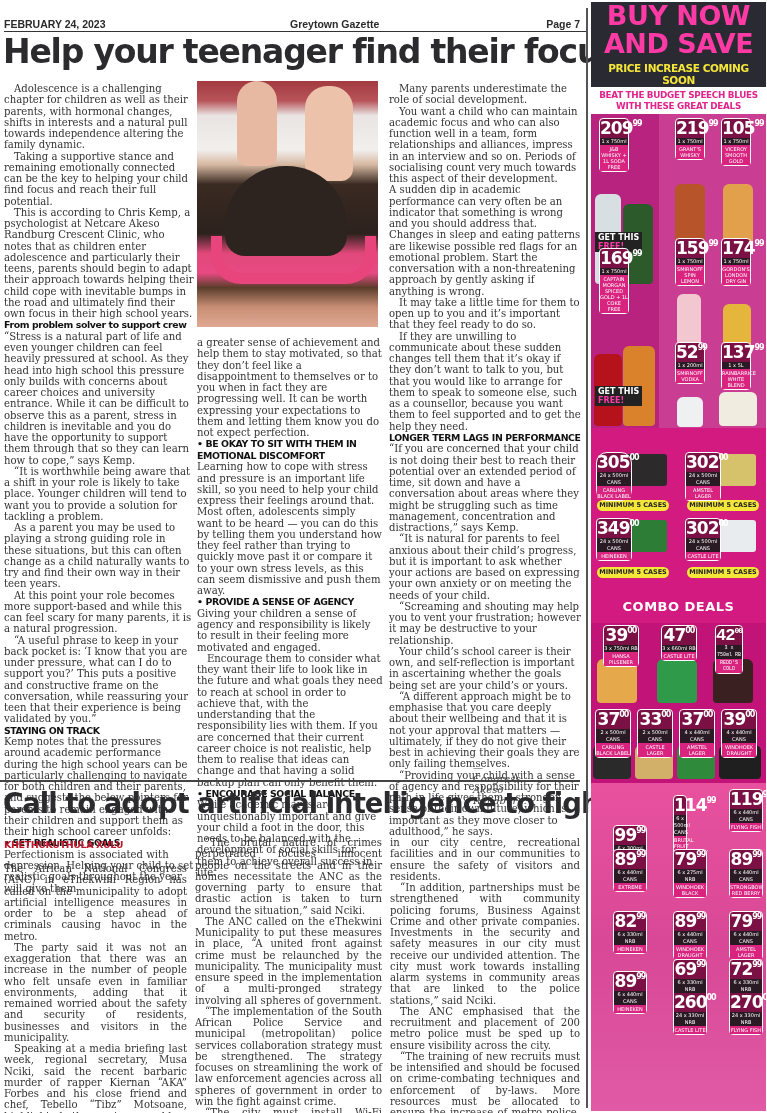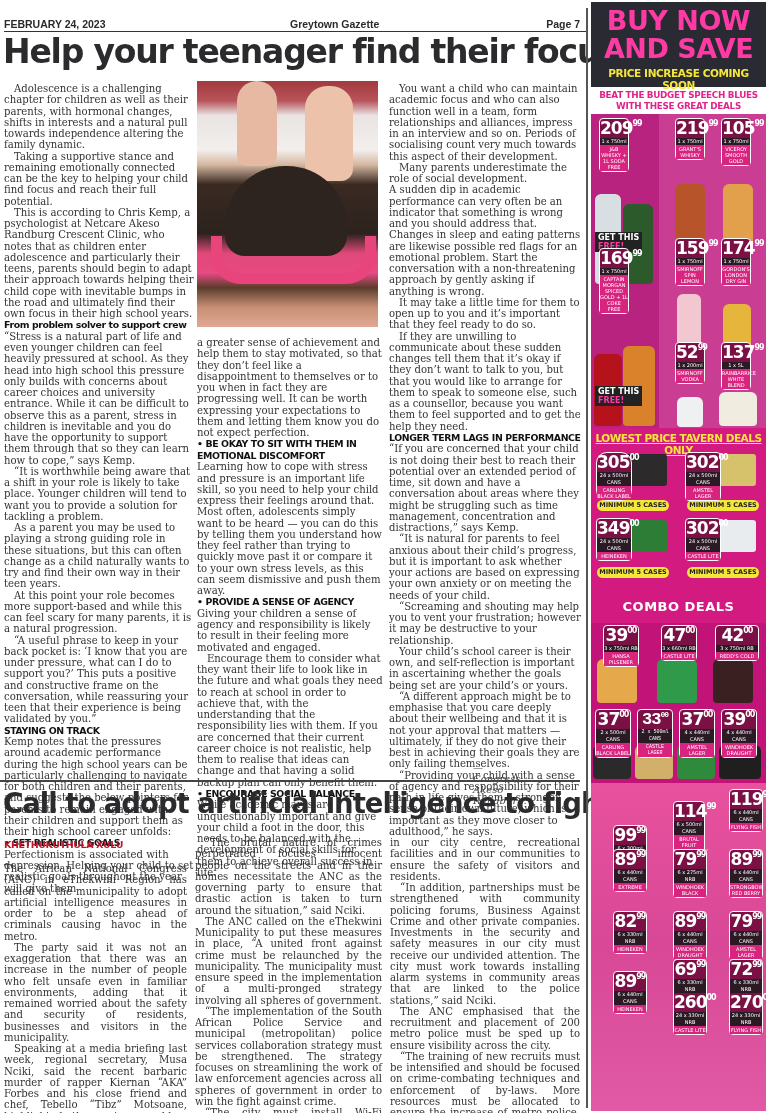--- a/index.html
+++ b/index.html
@@ -27,21 +27,21 @@
 .photo .phones{position:absolute;left:14px;top:155px;width:165px;height:48px;border:11px solid #e8457c;border-top:none;border-radius:0 0 30px 30px}
 .sig{position:absolute;left:473px;top:747px;font-style:italic;font-size:10px;color:#444}
 .rule2{position:absolute;left:0;top:765px;width:580px;height:2px;background:#444}
 .byline{position:absolute;left:4px;top:824px;font-family:"DejaVu Sans",sans-serif;font-weight:bold;font-size:9.5px;color:#c0152a;letter-spacing:-0.4px}
 .j{text-align:justify}
 .d1{left:4px;top:848px;width:183px}
 .d2{left:195px;top:822px;width:187px}
 .d3{left:390px;top:822px;width:190px}
 
 .ad{position:absolute;left:591px;top:2px;width:175px;height:1109px;background:#c42c88;overflow:hidden;font-family:"DejaVu Sans",sans-serif}
-.ad .hero{height:85px;background:#2a2a33;color:#ff3aa5;text-align:center;font-weight:bold;font-size:27px;line-height:28px;padding-top:5px;letter-spacing:-0.5px}
+.ad .hero{height:85px;background:#2a2a33;color:#ff3aa5;text-align:center;font-weight:bold;font-size:27px;line-height:28px;letter-spacing:-0.5px}
 .ad .hero .inc{display:block;color:#f5e73a;font-size:10.5px;line-height:12px;margin-top:4px;letter-spacing:-0.4px}
 .ad .beat{height:27px;background:#fff;color:#e0248b;text-align:center;font-weight:bold;font-size:8.8px;line-height:11px;padding-top:3px;letter-spacing:-0.3px}
 .ad .spirits{position:relative;height:314px;background:#c93d92}
 .ad .spirits .left{position:absolute;left:0;top:0;width:68px;height:100%;background:#b82380}
 .tag{position:absolute;width:30px;background:#7a1044;border:1.5px solid #fff;border-radius:4px;text-align:center;color:#fff}
 .tag .pr{font-weight:bold;font-size:17px;line-height:19px;letter-spacing:-1px;display:block}
 .tag .pr sup{font-size:8px;vertical-align:top;line-height:10px}
 .tag .qt{display:block;background:#2a1a24;font-size:5px;line-height:7px}
 .tag .nm{display:block;font-size:5px;line-height:6px;padding:1px 0;background:#d8237f}
 .bottle{position:absolute;border-radius:6px 6px 4px 4px}
@@ -92,22 +92,22 @@
       <p class="">a greater sense of achievement and help them to stay motivated, so that they don’t feel like a disappointment to themselves or to you when in fact they are progressing well. It can be worth expressing your expectations to them and letting them know you do not expect perfection.</p>
       <p class="sub">• BE OKAY TO SIT WITH THEM IN EMOTIONAL DISCOMFORT</p>
       <p class="">Learning how to cope with stress and pressure is an important life skill, so you need to help your child express their feelings around that. Most often, adolescents simply want to be heard — you can do this by telling them you understand how they feel rather than trying to quickly move past it or compare it to your own stress levels, as this can seem dismissive and push them away.</p>
       <p class="sub">• PROVIDE A SENSE OF AGENCY</p>
       <p class="">Giving your children a sense of agency and responsibility is likely to result in their feeling more motivated and engaged.</p>
       <p class="ind">Encourage them to consider what they want their life to look like in the future and what goals they need to reach at school in order to achieve that, with the understanding that the responsibility lies with them. If you are concerned that their current career choice is not realistic, help them to realise that ideas can change and that having a solid backup plan can only benefit them.</p>
       <p class="sub">• ENCOURAGE SOCIAL BALANCE</p>
       <p class="">While academic marks are unquestionably important and give your child a foot in the door, this needs to be balanced with the development of social skills for them to achieve overall success in life.</p>
     </div>
   <div class="col c3">
+      <p class="ind">Many parents underestimate the role of social development.</p>
       <p class="ind">You want a child who can maintain academic focus and who can also function well in a team, form relationships and alliances, impress in an interview and so on. Periods of socialising count very much towards this aspect of their development.</p>
-      <p class="ind">Many parents underestimate the role of social development.</p>
       <p class="">A sudden dip in academic performance can very often be an indicator that something is wrong and you should address that. Changes in sleep and eating patterns are likewise possible red flags for an emotional problem. Start the conversation with a non-threatening approach by gently asking if anything is wrong.</p>
       <p class="ind">It may take a little time for them to open up to you and it’s important that they feel ready to do so.</p>
       <p class="ind">If they are unwilling to communicate about these sudden changes tell them that it’s okay if they don’t want to talk to you, but that you would like to arrange for them to speak to someone else, such as a counsellor, because you want them to feel supported and to get the help they need.</p>
       <p class="sub">LONGER TERM LAGS IN PERFORMANCE</p>
       <p class="">“If you are concerned that your child is not doing their best to reach their potential over an extended period of time, sit down and have a conversation about areas where they might be struggling such as time management, concentration and distractions,” says Kemp.</p>
       <p class="ind">“It is natural for parents to feel anxious about their child’s progress, but it is important to ask whether your actions are based on expressing your own anxiety or on meeting the needs of your child.</p>
       <p class="ind">“Screaming and shouting may help you to vent your frustration; however it may be destructive to your relationship.</p>
       <p class="ind">Your child’s school career is their own, and self-reflection is important in ascertaining whether the goals being set are your child’s or yours.</p>
       <p class="ind">“A different approach might be to emphasise that you care deeply about their wellbeing and that it is not your approval that matters — ultimately, if they do not give their best in achieving their goals they are only failing themselves.</p>
       <p class="ind">“Providing your child with a sense of agency and responsibility for their path in life gives them a stronger sense of their own future, which is important as they move closer to adulthood,” he says.</p>
@@ -198,21 +198,20 @@
           <span class="nm">SMIRNOFF VODKA</span>
         </div>
         <div class="tag" style="left: 130px; top: 228px;">
           <span class="pr"><span>137</span><sup>99</sup></span>
           <span class="qt">1 x 5L</span>
           <span class="nm">RAINBARRICE WHITE BLEND</span>
         </div>
       </div>
   </div>
   <div class="tavern">
-    <div class="ttl">LOWEST PRICE TAVERN DEALS ONLY</div>
     <div class="case" style="left:8px;top:26px;background:#2c2a2a"></div>
     <div class="case" style="left:97px;top:26px;background:#d6c26a"></div>
     <div class="case" style="left:8px;top:92px;background:#2d7d37"></div>
     <div class="case" style="left:97px;top:92px;background:#e8ecef"></div>
     <div class="min" style="left:6px;top:72px">MINIMUM 5 CASES</div>
     <div class="min" style="left:96px;top:72px">MINIMUM 5 CASES</div>
     <div class="min" style="left:6px;top:139px">MINIMUM 5 CASES</div>
     <div class="min" style="left:96px;top:139px">MINIMUM 5 CASES</div>
     <div id="tavern-tags">
         <div class="tag" style="left: 5px; top: 24px; width: 36px; border-radius: 11px;">
@@ -250,31 +249,31 @@
         <div class="tag" style="left: 12px; top: 2px; width: 36px;">
           <span class="pr"><span>39</span><sup>00</sup></span>
           <span class="qt">3 x 750ml RB</span>
           <span class="nm">HANSA PILSENER</span>
         </div>
         <div class="tag" style="left: 70px; top: 2px; width: 36px;">
           <span class="pr"><span>47</span><sup>00</sup></span>
           <span class="qt">3 x 660ml RB</span>
           <span class="nm">CASTLE LITE</span>
         </div>
-        <div class="tag" style="left: 124px; top: 2px; width: 44px;">
+        <div class="tag" style="left: 124px; top: 2px; width: 28px; font-family: Liberation Mono, monospace;">
           <span class="pr"><span>42</span><sup>00</sup></span>
           <span class="qt">3 x 750ml RB</span>
           <span class="nm">REDD'S COLD</span>
         </div>
         <div class="tag" style="left: 4px; top: 86px; width: 36px;">
           <span class="pr"><span>37</span><sup>00</sup></span>
           <span class="qt">2 x 500ml CANS</span>
           <span class="nm">CARLING BLACK LABEL</span>
         </div>
-        <div class="tag" style="left: 46px; top: 86px; width: 36px; font-family: Liberation Mono, monospace;">
+        <div class="tag" style="left: 46px; top: 86px; width: 36px;">
           <span class="pr"><span>33</span><sup>00</sup></span>
           <span class="qt">2 x 500ml CANS</span>
           <span class="nm">CASTLE LAGER</span>
         </div>
         <div class="tag" style="left: 88px; top: 86px; width: 36px;">
           <span class="pr"><span>37</span><sup>00</sup></span>
           <span class="qt">4 x 440ml CANS</span>
           <span class="nm">AMSTEL LAGER</span>
         </div>
         <div class="tag" style="left: 130px; top: 86px; width: 36px;">
@@ -284,21 +283,21 @@
         </div>
       </div>
   </div>
   <div class="packs">
     <div id="pack-tags">
         <div class="tag" style="left: 22px; top: 6px; width: 34px; margin-top: 36px;">
           <span class="pr"><span>99</span><sup>99</sup></span>
           <span class="qt">6 x 300ml CANS</span>
           <span class="nm">BRUTAL FRUIT RUBY APPLE</span>
         </div>
-        <div class="tag" style="left: 82px; top: 18px; width: 32px;">
+        <div class="tag" style="left: 82px; top: 12px; width: 14px;">
           <span class="pr"><span>114</span><sup>99</sup></span>
           <span class="qt">6 x 500ml CANS</span>
           <span class="nm">BRUTAL FRUIT STRAWBERRY</span>
         </div>
         <div class="tag" style="left: 138px; top: 6px; width: 34px;">
           <span class="pr"><span>119</span><sup>99</sup></span>
           <span class="qt">6 x 440ml CANS</span>
           <span class="nm">FLYING FISH</span>
         </div>
         <div class="tag" style="left: 22px; top: 66px; width: 34px;">

